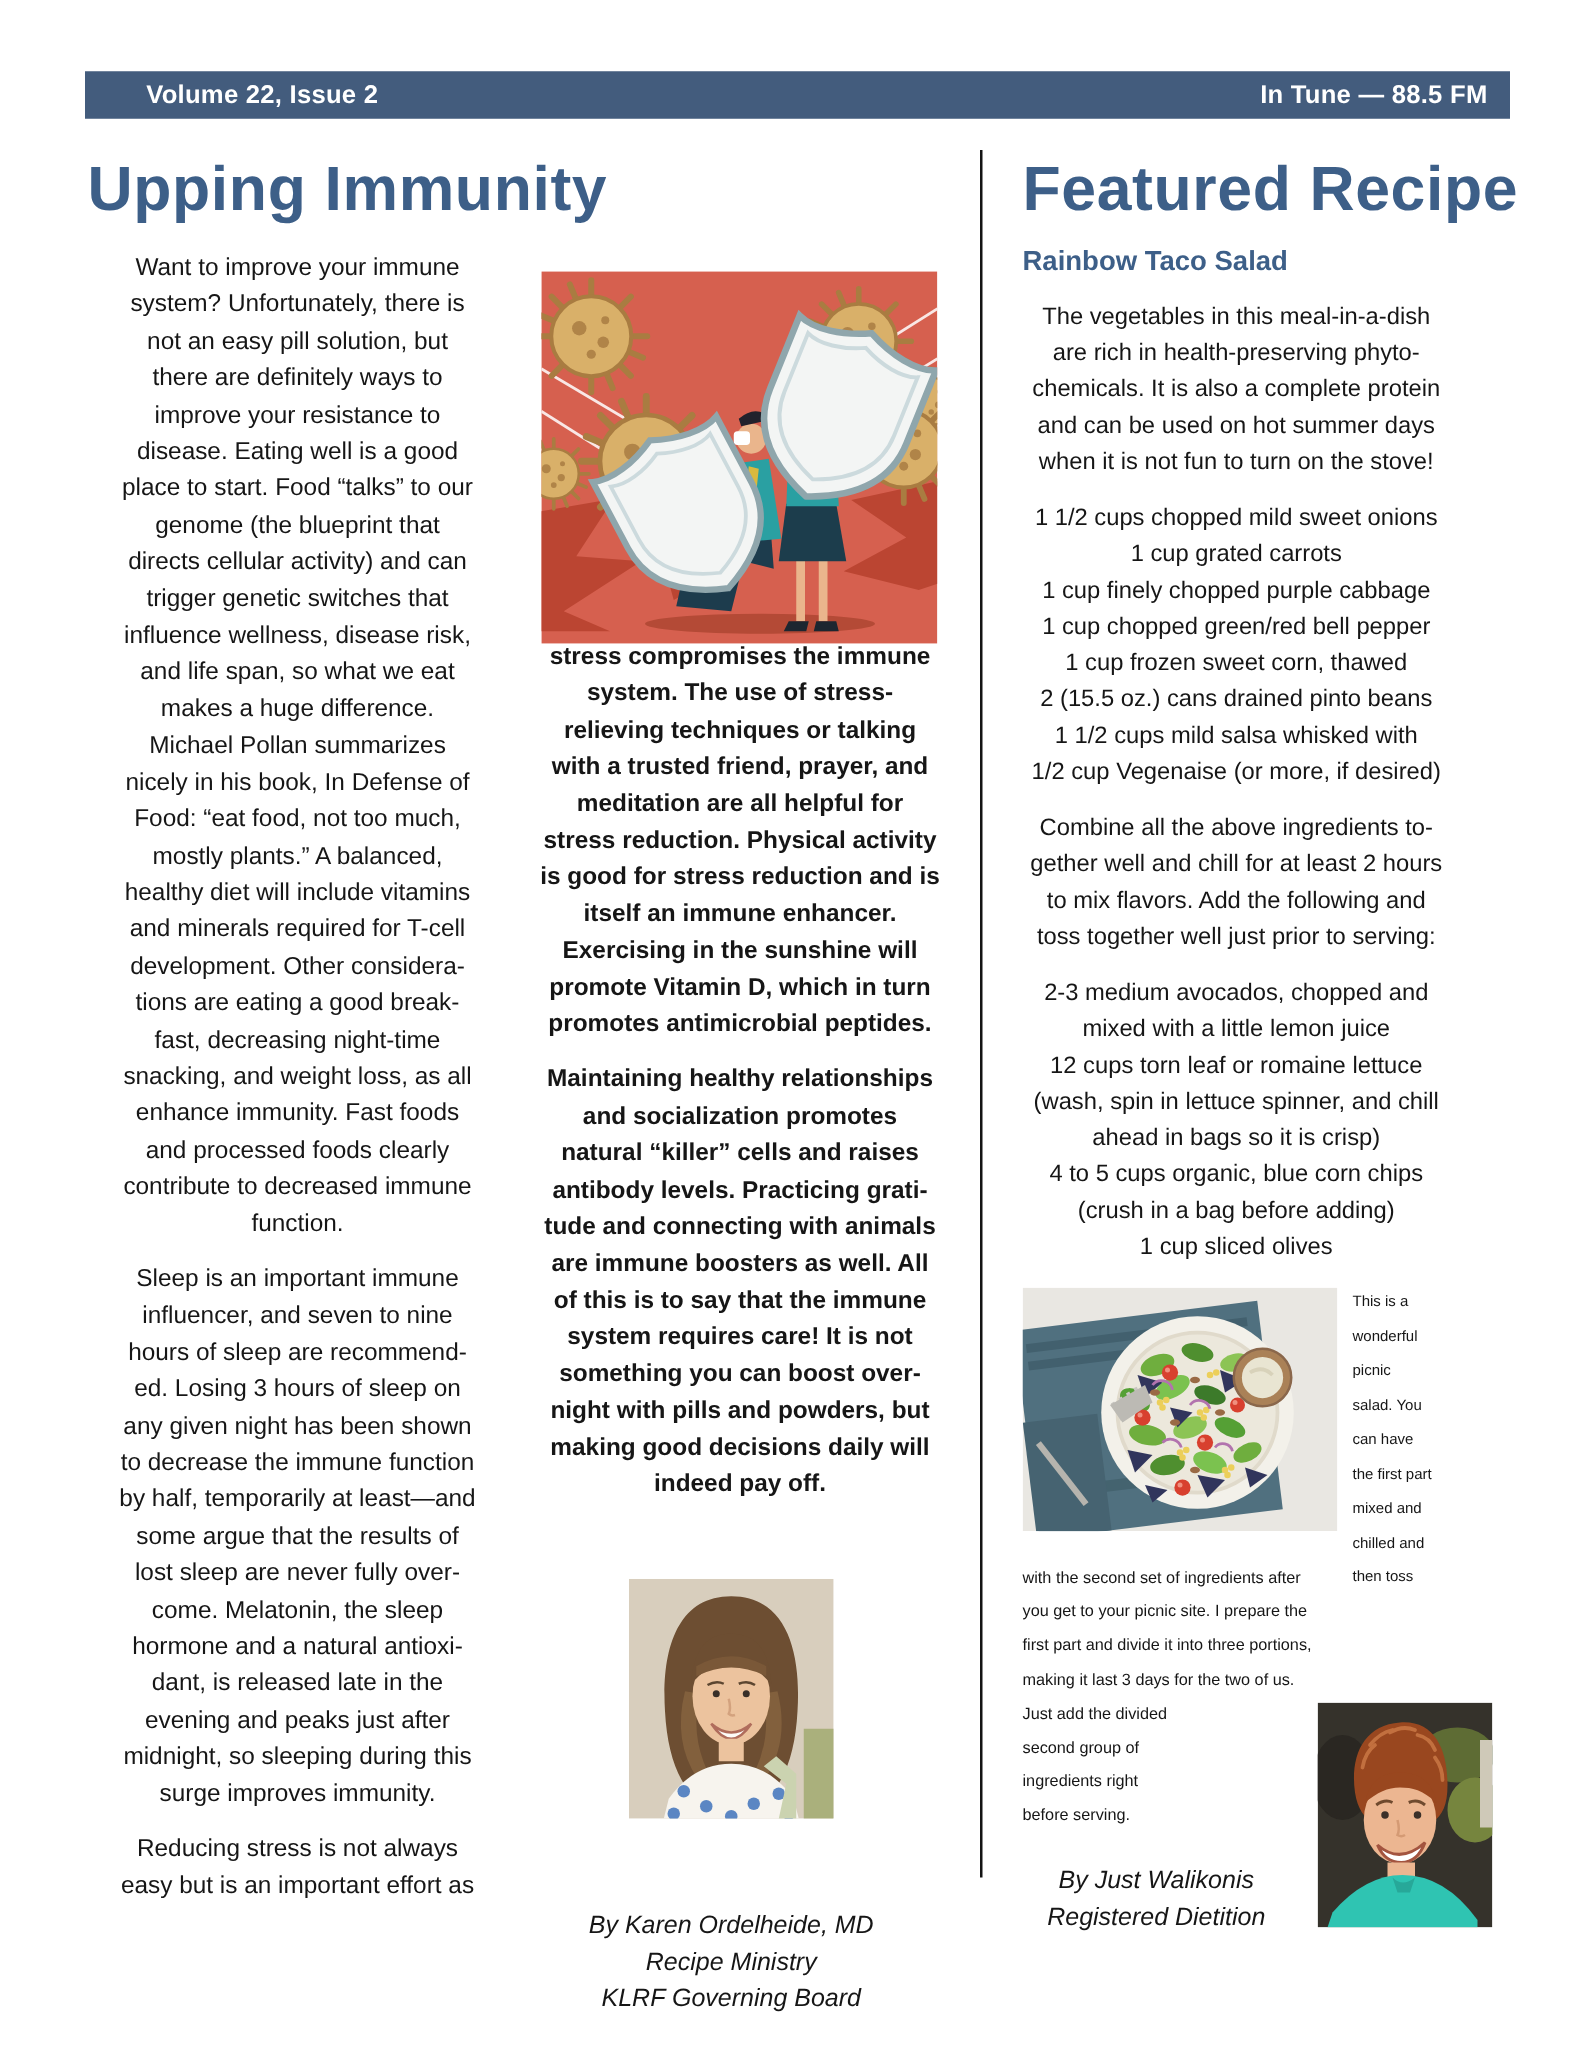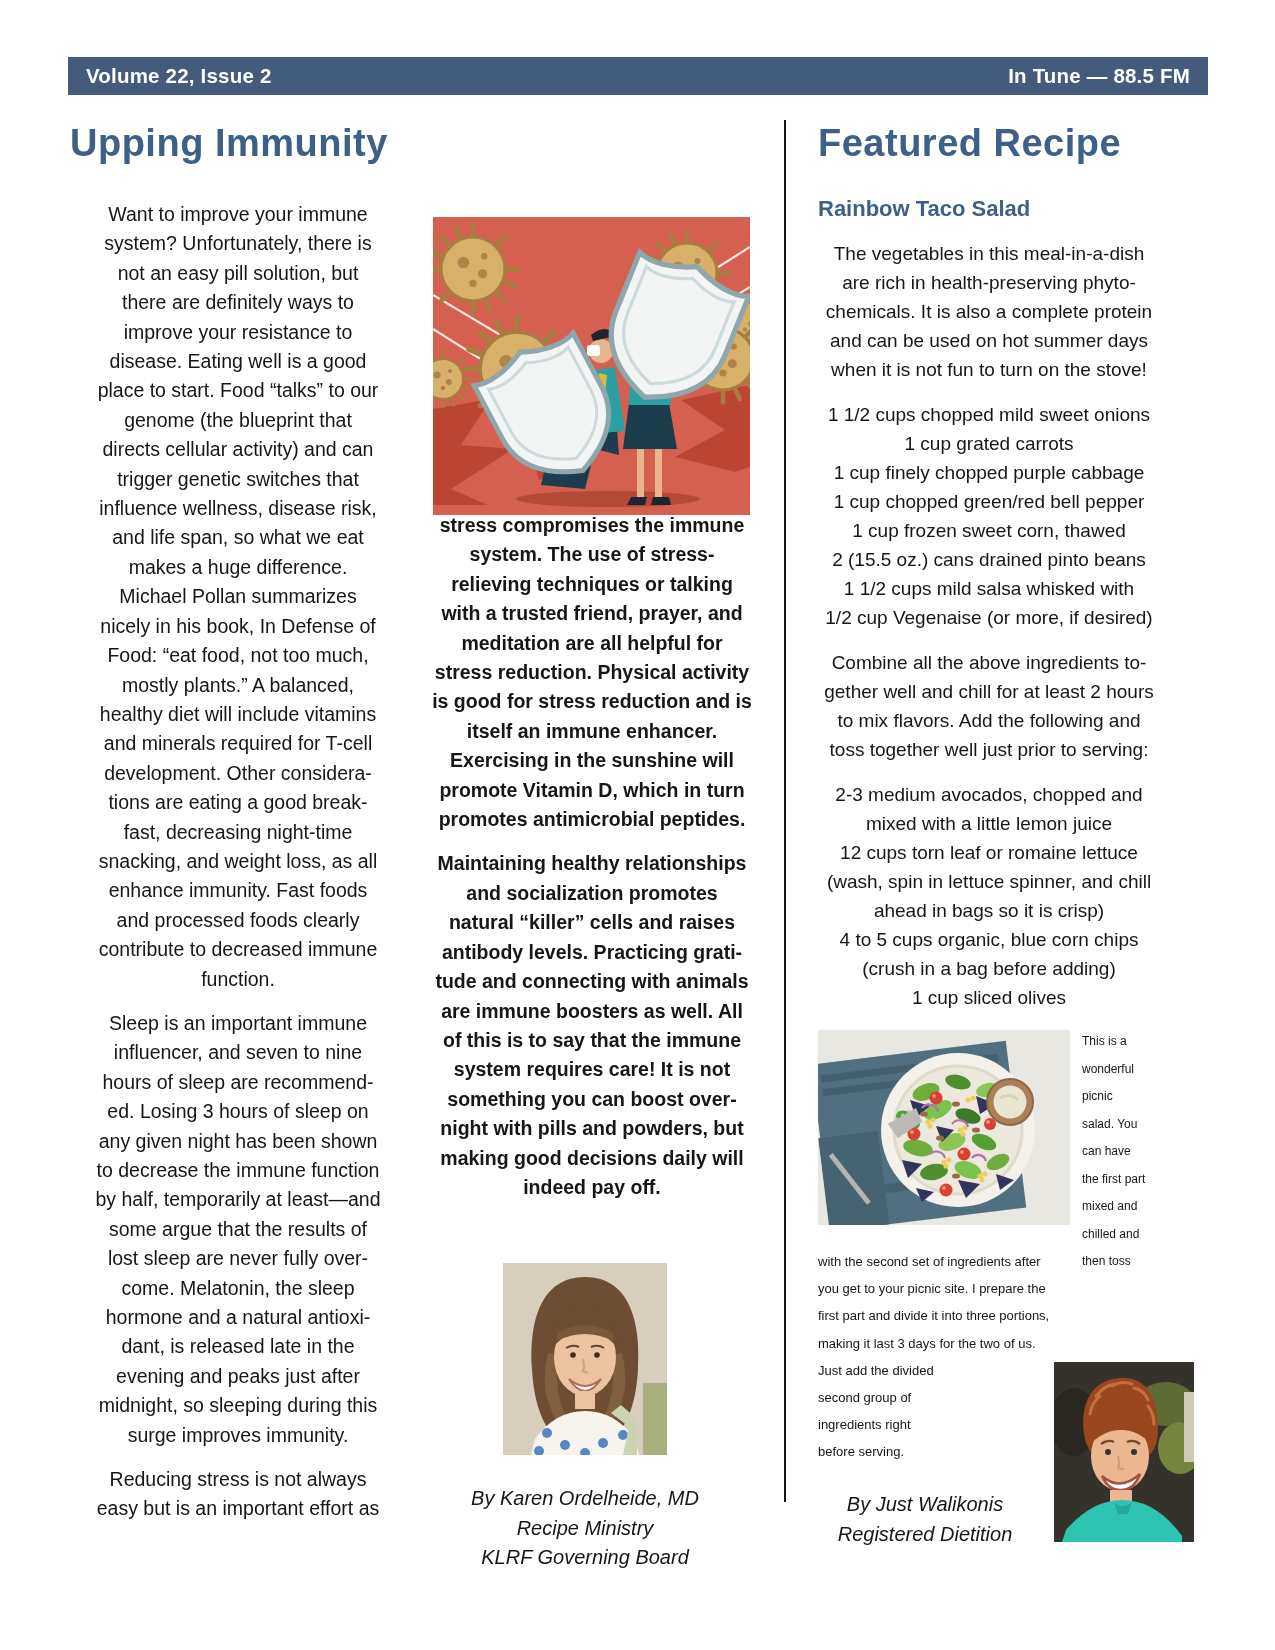--- a/index.html
+++ b/index.html
@@ -1,22 +1,22 @@
 <!DOCTYPE html>
 <html><head>
 <meta charset="utf-8">
 <style>
   html,body{margin:0;padding:0;background:#ffffff;}
   .page{position:relative;width:1275px;height:1650px;background:#ffffff;
         font-family:"Liberation Sans",sans-serif;color:#161616;overflow:hidden;}
   .header-bar{position:absolute;left:68px;top:57px;width:1140px;height:38px;
         background:#435c7d;display:flex;align-items:center;justify-content:space-between;
         padding:0 18px;box-sizing:border-box;}
-  .header-bar span{color:#ffffff;font-size:20.5px;font-weight:bold;letter-spacing:.2px;}
-  .big-title{position:absolute;font-size:38px;font-weight:bold;color:#3d5f88;letter-spacing:.5px;}
+  .header-bar span{color:#ffffff;font-size:20.5px;font-weight:bold;letter-spacing:.2px;margin-left:31px;}
+  .big-title{position:absolute;font-size:50px;font-weight:bold;color:#3d5f88;letter-spacing:.5px;}
   .para{white-space:pre-line;font-size:19.5px;line-height:29.4px;margin:0 0 15px 0;text-align:center;}
   .col{position:absolute;}
   .divider{position:absolute;left:784px;top:120px;width:2px;height:1382px;background:#141414;}
   .recipe-col .para{font-size:19px;line-height:29px;margin:0 0 16px 0;}
   .recipe-sub{font-size:22px;font-weight:bold;color:#3d5f88;margin:0 0 17px 0;}
   .byline{position:absolute;text-align:center;font-style:italic;font-size:20px;line-height:29.5px;}
   .imgbox{position:absolute;overflow:hidden;}
   .wrap-text{position:absolute;white-space:pre-line;font-size:12px;line-height:27.5px;}
   .cont-text{position:absolute;white-space:pre-line;font-size:13px;line-height:27.2px;}
   svg{display:block;}
@@ -215,21 +215,21 @@
           <circle cx="36" cy="188" r="5"></circle>
         <circle cx="100" cy="180" r="5"></circle>
           <circle cx="120" cy="172" r="5"></circle>
           <circle cx="128" cy="188" r="5"></circle>
         <circle cx="82" cy="190" r="5"></circle>
       </g>
       <path d="M108,150 l18,14 -6,28 14,0 0,-36 -16,-14 z" fill="#cbd3b0"></path>
     </svg>
   </div>
 
-  <div class="byline" style="left:428px;top:1484px;width:314px;">
+  <div class="byline" style="left:428px;top:1526px;width:314px;">
     <div>By Karen Ordelheide, MD</div>
     <div>Recipe Ministry</div>
     <div>KLRF Governing Board</div>
   </div>
 
   <div class="col recipe-col" style="left:818px;top:196px;width:342px;">
     <div class="recipe-sub">Rainbow Taco Salad</div>
     <p class="para">The vegetables in this meal-in-a-dish
 are rich in health-preserving phyto-
 chemicals. It is also a complete protein

